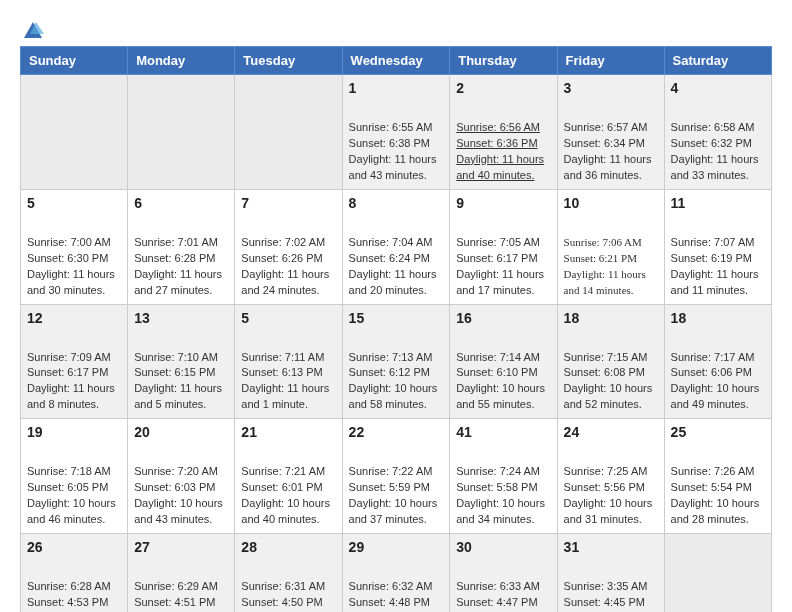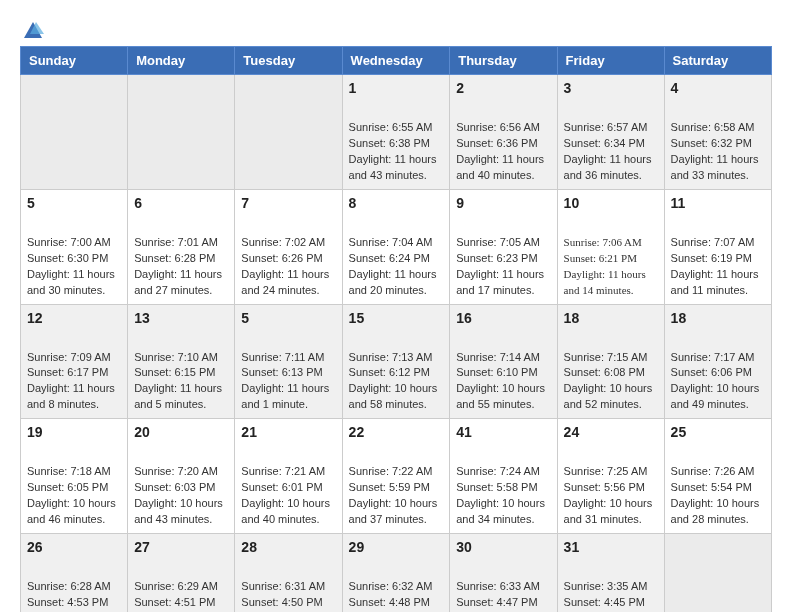--- a/index.html
+++ b/index.html
@@ -139,21 +139,21 @@
           <td class="empty"></td>
           <td>
             <div class="day-num">1</div>
             <div class="day-info" style="white-space: pre-line;">Sunrise: 6:55 AM
 Sunset: 6:38 PM
 Daylight: 11 hours
 and 43 minutes.</div>
           </td>
           <td>
             <div class="day-num">2</div>
-            <div class="day-info" style="white-space: pre-line;">Sunrise: 6:56 AM
+            <div class="day-info" style="white-space: pre-line; text-decoration: underline;">Sunrise: 6:56 AM
 Sunset: 6:36 PM
 Daylight: 11 hours
 and 40 minutes.</div>
           </td>
           <td>
             <div class="day-num">3</div>
             <div class="day-info" style="white-space: pre-line;">Sunrise: 6:57 AM
 Sunset: 6:34 PM
 Daylight: 11 hours
 and 36 minutes.</div>
@@ -191,21 +191,21 @@
           <td>
             <div class="day-num">8</div>
             <div class="day-info" style="white-space: pre-line;">Sunrise: 7:04 AM
 Sunset: 6:24 PM
 Daylight: 11 hours
 and 20 minutes.</div>
           </td>
           <td>
             <div class="day-num">9</div>
             <div class="day-info" style="white-space: pre-line;">Sunrise: 7:05 AM
-Sunset: 6:23 PM
+Sunset: 6:17 PM
 Daylight: 11 hours
 and 17 minutes.</div>
           </td>
           <td>
             <div class="day-num">10</div>
             <div class="day-info" style="white-space: pre-line; font-family: Liberation Serif, serif;">Sunrise: 7:06 AM
 Sunset: 6:21 PM
 Daylight: 11 hours
 and 14 minutes.</div>
           </td>

